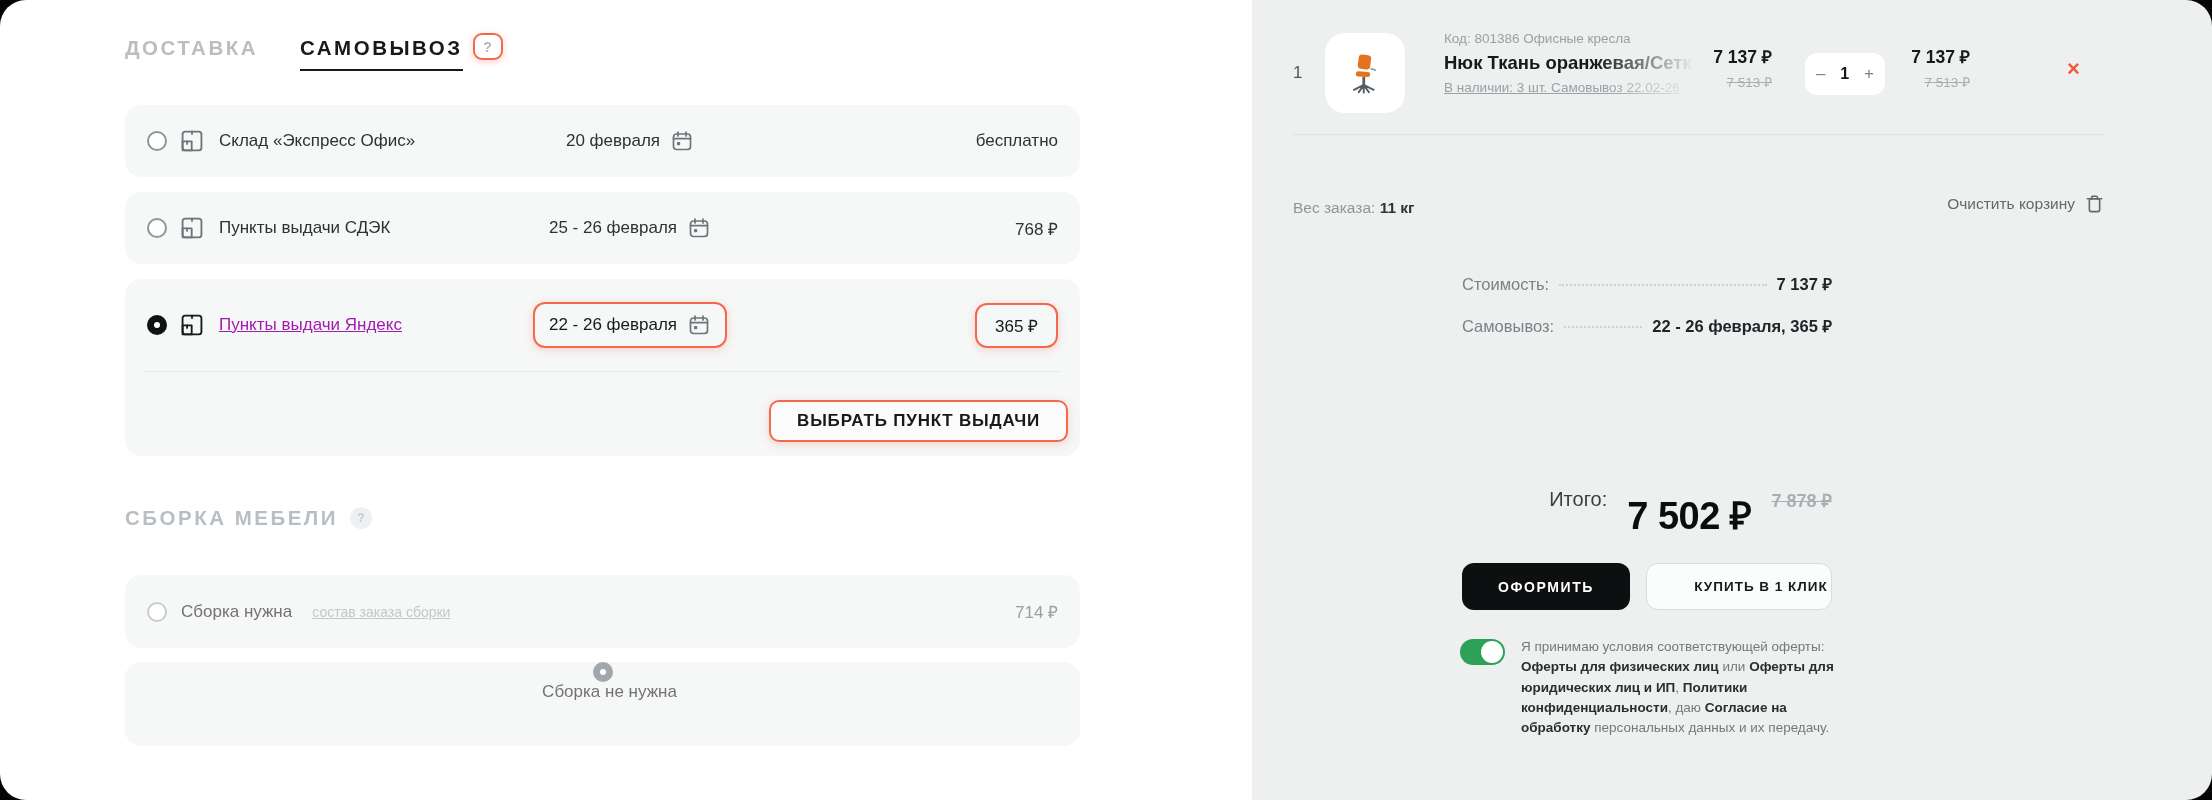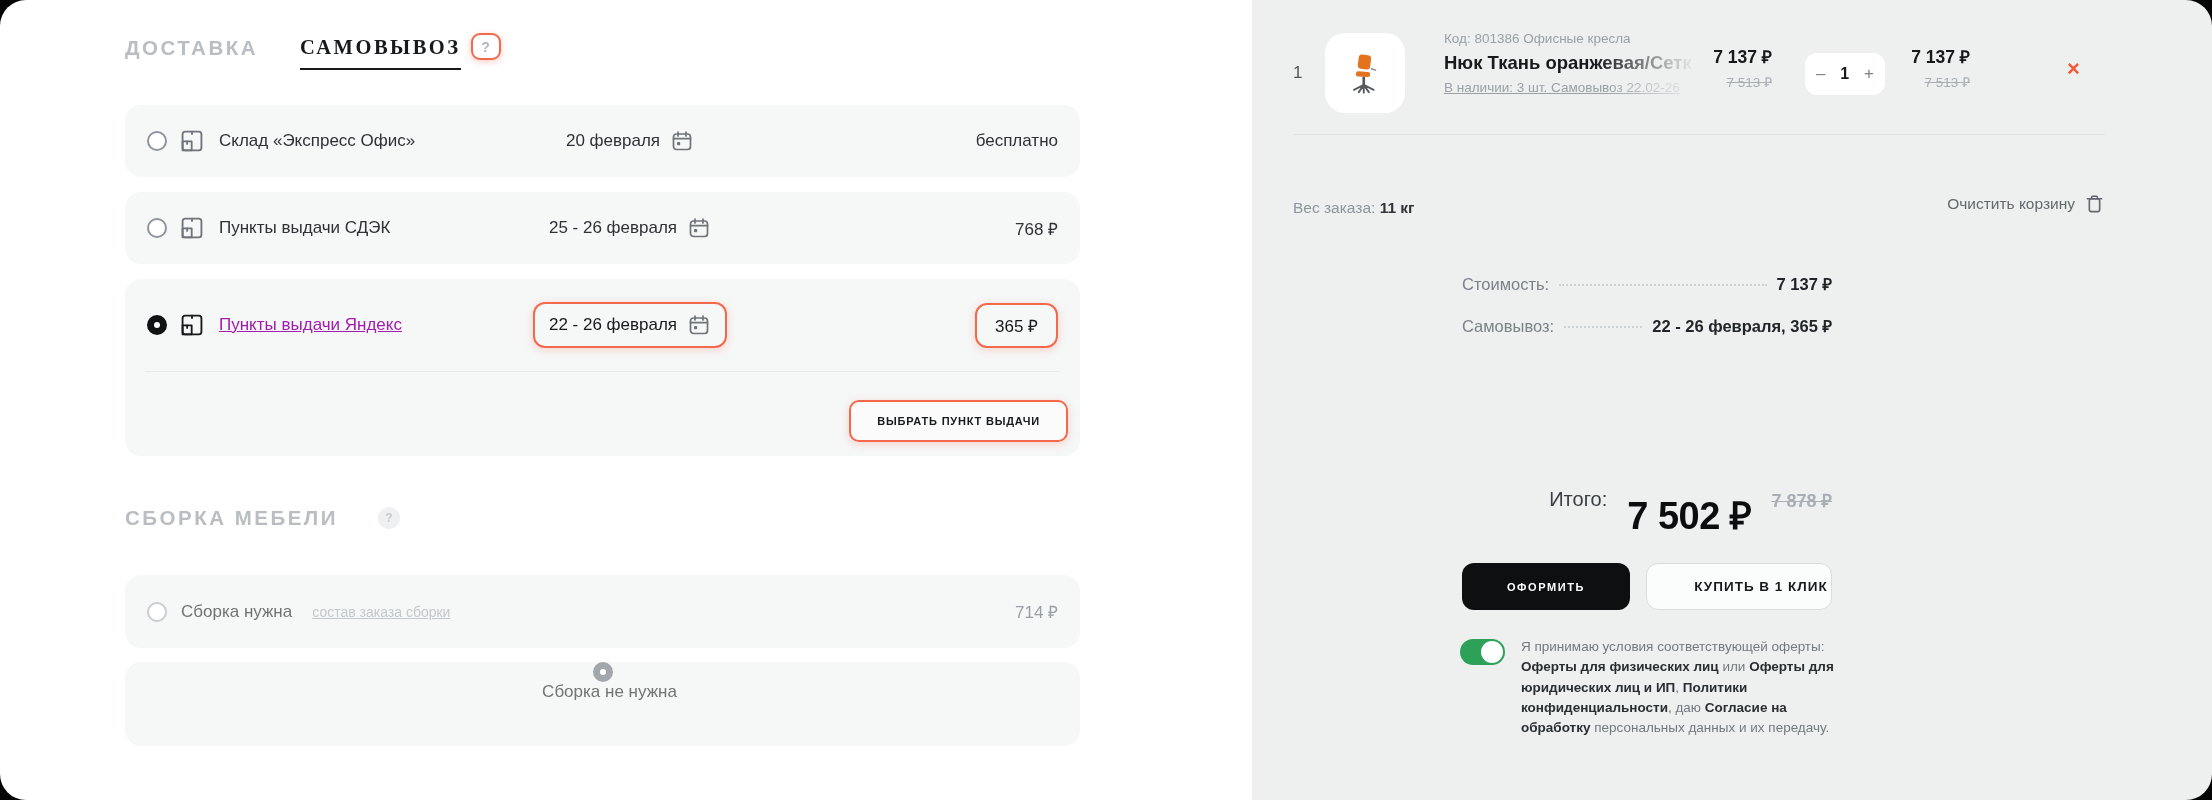--- a/index.html
+++ b/index.html
@@ -7,21 +7,21 @@
     font-family:"Liberation Sans", sans-serif; }
   .app { position:absolute; left:0; top:0; width:2212px; height:800px;
     border-radius:26px; overflow:hidden; }
 
   
   .left-panel { position:absolute; left:0; top:0; width:1252px; height:800px; background:#ffffff; }
 
   .tabs { position:absolute; left:125px; top:36px; display:flex; align-items:flex-start; gap:42px; }
   .tab { font-size:20.5px; font-weight:700; letter-spacing:2.5px; padding-bottom:9px; }
   .tab-inactive { color:#b9bec3; }
-  .tab-active { color:#17191b; border-bottom:2.5px solid #17191b;font-family:Liberation Serif, serif; }
+  .tab-active { color:#17191b; border-bottom:2.5px solid #17191b; }
   .tab-wrap { display:flex; align-items:flex-start; gap:10px; }
   .help-badge { width:30px; height:27px; border:2px solid #f4684c; border-radius:9px;
     display:flex; align-items:center; justify-content:center; color:#b2b7bc;
     font-size:14px; font-weight:700; box-shadow:0 2px 7px rgba(244,104,76,.3);
     background:#fff; margin-top:-3px; }
 
   .card { position:absolute; left:125px; width:955px; background:#f6f7f7; border-radius:16px; }
   .card1 { top:105px; height:72px; }
   .card2 { top:192px; height:72px; }
   .card3 { top:279px; height:177px; }
@@ -54,25 +54,25 @@
   .price-col { width:263px; display:flex; justify-content:flex-end; font-size:17px; color:#2e3236; }
 
   .oline { border:2px solid #f4684c; border-radius:12px;
     box-shadow:0 2px 8px rgba(244,104,76,.25); background:transparent; }
   .date-box { padding:9px 14px; display:flex; align-items:center; gap:10px; color:#17191b; }
   .price-box { padding:9px 18px; color:#17191b; }
 
   .card3-divider { position:absolute; left:20px; right:20px; top:92px; height:1px; background:#e7e9e9; }
   .choose-btn { position:absolute; right:12px; bottom:14px; height:42px; padding:0 26px;
     border:2px solid #f4684c; border-radius:10px; background:#fbfbfb; color:#17191b;
-    font-family:"Liberation Sans",sans-serif; font-weight:700; font-size:11px; letter-spacing:.8px;
+    font-family:"Liberation Sans",sans-serif; font-weight:700; font-size:17px; letter-spacing:.8px;
     box-shadow:0 2px 8px rgba(244,104,76,.25); cursor:pointer; }
 
   .section-title { position:absolute; left:125px; top:506px; font-size:20.5px; font-weight:700;
-    letter-spacing:2.5px; color:#b9bec3; display:flex; align-items:center;gap:28px; }
+    letter-spacing:2.5px; color:#b9bec3; display:flex; align-items:center; }
   .help-circle { width:22px; height:22px; border-radius:50%; background:#eef0f1; color:#c6cacd;
     font-size:12px; font-weight:700; display:inline-flex; align-items:center; justify-content:center;
     margin-left:12px; letter-spacing:0; }
 
   .asm-label { font-size:17px; color:#737373; margin-left:14px; }
   .asm-link { font-size:14px; color:#c3c8cc; text-decoration:underline; margin-left:20px; cursor:pointer; }
   .asm-spacer { flex:1; }
   .asm-price { font-size:17px; color:#9aa0a5; }
 
   
@@ -123,21 +123,21 @@
   .enter-icon { width:24px; height:24px; color:#3f4348; cursor:pointer; }
 
   .total-row { left:210px; top:488px; width:370px; display:flex; justify-content:flex-end;
     align-items:flex-start; gap:20px; }
   .total-label { font-size:20px; color:#3a3e42; }
   .total-value { font-size:38px; font-weight:800; color:#0c0d0e; letter-spacing:-0.5px; }
   .total-old { font-size:18px; font-weight:700; color:#a8aeb4; text-decoration:line-through; }
 
   .cta-row { left:210px; top:563px; width:370px; display:flex; gap:16px; }
   .btn-dark { flex:1; height:47px; background:#0e0f10; color:#fff; border:none; border-radius:12px;
-    font-family:"Liberation Sans",sans-serif; font-size:11px; font-weight:700; letter-spacing:1.6px;
+    font-family:"Liberation Sans",sans-serif; font-size:14px; font-weight:700; letter-spacing:1.6px;
     cursor:pointer; }
   .btn-light { width:186px; height:47px; background:#fbfcfc; border:1px solid #d8dcdd; border-radius:12px;
     font-family:"Liberation Sans",sans-serif; font-size:13.5px; font-weight:700; letter-spacing:1px;
     color:#17191b; cursor:pointer;padding-left:44px; }
 
   .legal { left:208px; top:637px; width:392px; display:flex; gap:16px; }
   .toggle { width:45px; height:26px; border-radius:13px; background:#2da158; position:relative;
     flex-shrink:0; cursor:pointer; margin-top:2px; }
   .toggle-knob { position:absolute; right:2px; top:2px; width:22px; height:22px; border-radius:50%;
     background:#fff; }

